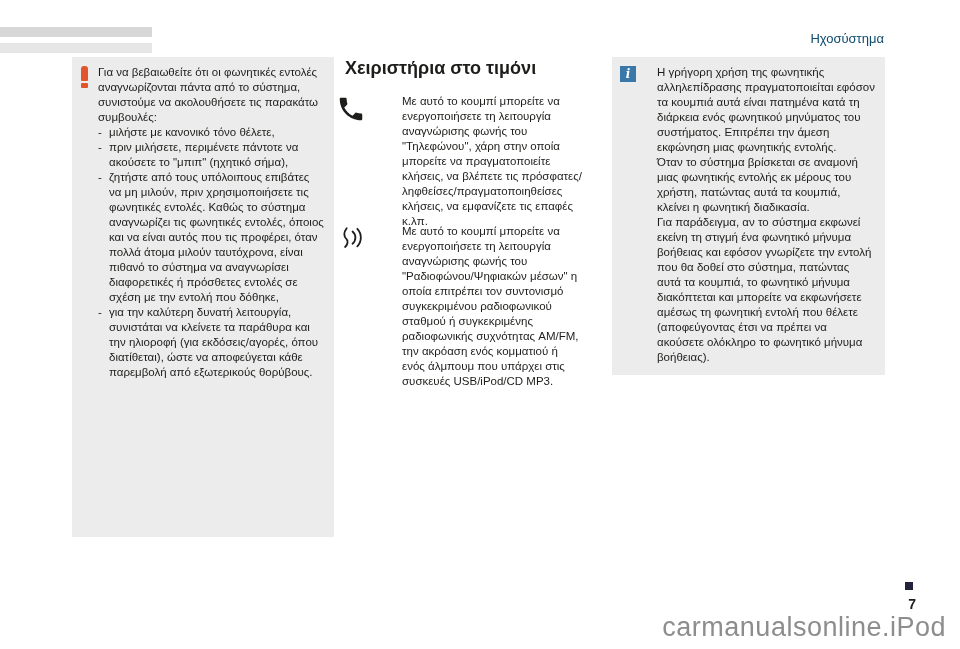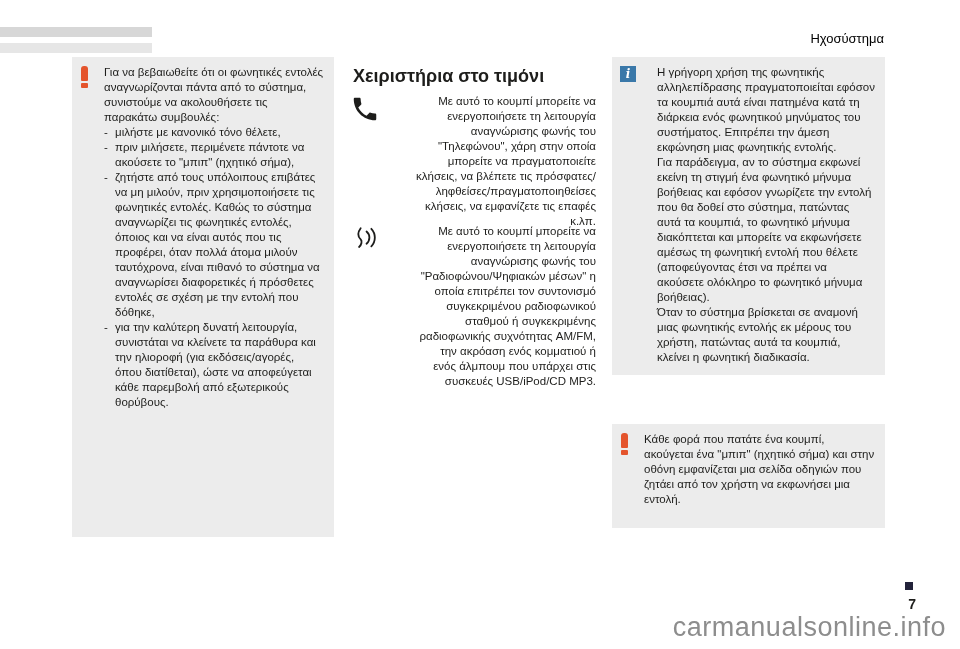--- a/index.html
+++ b/index.html
@@ -9,29 +9,29 @@
     font-family:"Liberation Sans","DejaVu Sans",sans-serif;
   }
 
   
   .deco-bar { position:absolute; left:0; height:10px; }
   .deco-bar.b1 { top:27px; width:152px; background:#d7d7d7; }
   .deco-bar.b2 { top:43px; width:152px; background:#e6e6e6; }
 
   .running-header {
     position:absolute; top:31px; right:76px;
-    font-size:13px; color:#000000;margin-left:40px;
+    font-size:13px; color:#0c4a6e;margin-left:40px;
   }
 
   
   .note-box {
     position:absolute; background:#ececec; box-sizing:border-box;
     padding:8px 10px 10px 8px;
   }
-  .note-box .box-inner { margin-left:24px; }
+  .note-box .box-inner { margin-left:18px; }
   .note-text, .note-box p, .note-box li {
     font-size:11.5px; line-height:15px; color:#1d1d1b;
   }
   .note-box p { margin:0; }
 
   
   .excl { position:absolute; left:9px; top:9px; width:8px; }
   .excl .bar { display:block; width:7px; height:15px; background:#e4542c; border-radius:3px 3px 1px 1px; }
   .excl .dot { display:block; width:7px; height:5px; background:#e4542c; margin-top:2px; border-radius:1px; }
 
@@ -44,26 +44,26 @@
   }
 
   
   .left-note { left:72px; top:57px; width:262px; min-height:480px; }
   .left-note ul { list-style:none; margin:0; padding:0; }
   .left-note li { position:relative; padding-left:11px; }
   .left-note li::before { content:"-"; position:absolute; left:0; top:0; }
 
   
   .page-title {
-    position:absolute; left:345px; top:58px; margin:8px;
+    position:absolute; left:345px; top:58px; margin:0;
     font-size:18px; font-weight:bold; color:#1d1d1b;
   }
   .control-item {
-    position:absolute; left:342px; width:254px;
-    padding-left:74px; box-sizing:border-box;text-align:right;
+    position:absolute; left:328px; width:254px;
+    padding-left:74px; box-sizing:border-box;
   }
   .control-item.one { top:94px; }
   .control-item.two { top:224px; }
   .control-item .ctl-icon { position:absolute; left:8px; top:0; }
   .control-item p { margin:0; font-size:11.5px; line-height:15px; }
 
   
   .info-note { left:612px; top:57px; width:273px; }
   .info-note .box-inner { margin-left:37px; }
   .right-warning { left:612px; top:424px; width:273px; min-height:104px; }
@@ -124,32 +124,23 @@
         <path d="M20 4.5 a12 12 0 0 1 0 16.5"></path>
       </svg>
     </span>
     <p>Με αυτό το κουμπί μπορείτε να ενεργοποιήσετε τη λειτουργία αναγνώρισης φωνής του "Ραδιοφώνου/Ψηφιακών μέσων" η οποία επιτρέπει τον συντονισμό συγκεκριμένου ραδιοφωνικού σταθμού ή συγκεκριμένης ραδιοφωνικής συχνότητας AM/FM, την ακρόαση ενός κομματιού ή ενός άλμπουμ που υπάρχει στις συσκευές USB/iPod/CD MP3.</p>
   </div>
 
   <div class="note-box info-note">
     <span class="info-ic">i</span>
     <div class="box-inner">
       <p>Η γρήγορη χρήση της φωνητικής αλληλεπίδρασης πραγματοποιείται εφόσον τα κουμπιά αυτά είναι πατημένα κατά τη διάρκεια ενός φωνητικού μηνύματος του συστήματος. Επιτρέπει την άμεση εκφώνηση μιας φωνητικής εντολής.</p>
+      <p>Όταν το σύστημα βρίσκεται σε αναμονή μιας φωνητικής εντολής εκ μέρους του χρήστη, πατώντας αυτά τα κουμπιά, κλείνει η φωνητική διαδικασία.</p>
       <p>Για παράδειγμα, αν το σύστημα εκφωνεί εκείνη τη στιγμή ένα φωνητικό μήνυμα βοήθειας και εφόσον γνωρίζετε την εντολή που θα δοθεί στο σύστημα, πατώντας αυτά τα κουμπιά, το φωνητικό μήνυμα διακόπτεται και μπορείτε να εκφωνήσετε αμέσως τη φωνητική εντολή που θέλετε (αποφεύγοντας έτσι να πρέπει να ακούσετε ολόκληρο το φωνητικό μήνυμα βοήθειας).</p>
-      <p>Όταν το σύστημα βρίσκεται σε αναμονή μιας φωνητικής εντολής εκ μέρους του χρήστη, πατώντας αυτά τα κουμπιά, κλείνει η φωνητική διαδικασία.</p>
     </div>
   </div>
 
-  <div class="note-box right-warning">
-    <span class="excl">
-      <span class="bar"></span>
-        <span class="dot"></span>
-    </span>
-    <div class="box-inner">
-      <p>Κάθε φορά που πατάτε ένα κουμπί, ακούγεται ένα "μπιπ" (ηχητικό σήμα) και στην οθόνη εμφανίζεται μια σελίδα οδηγιών που ζητάει από τον χρήστη να εκφωνήσει μια εντολή.</p>
-    </div>
-  </div>
 
   <span class="marker-square"></span>
   <div class="page-number">7</div>
-  <div class="watermark">carmanualsonline.info</div>
+  <div class="watermark">carmanualsonline.iPod</div>
 
 </div>
 
 </body></html>

